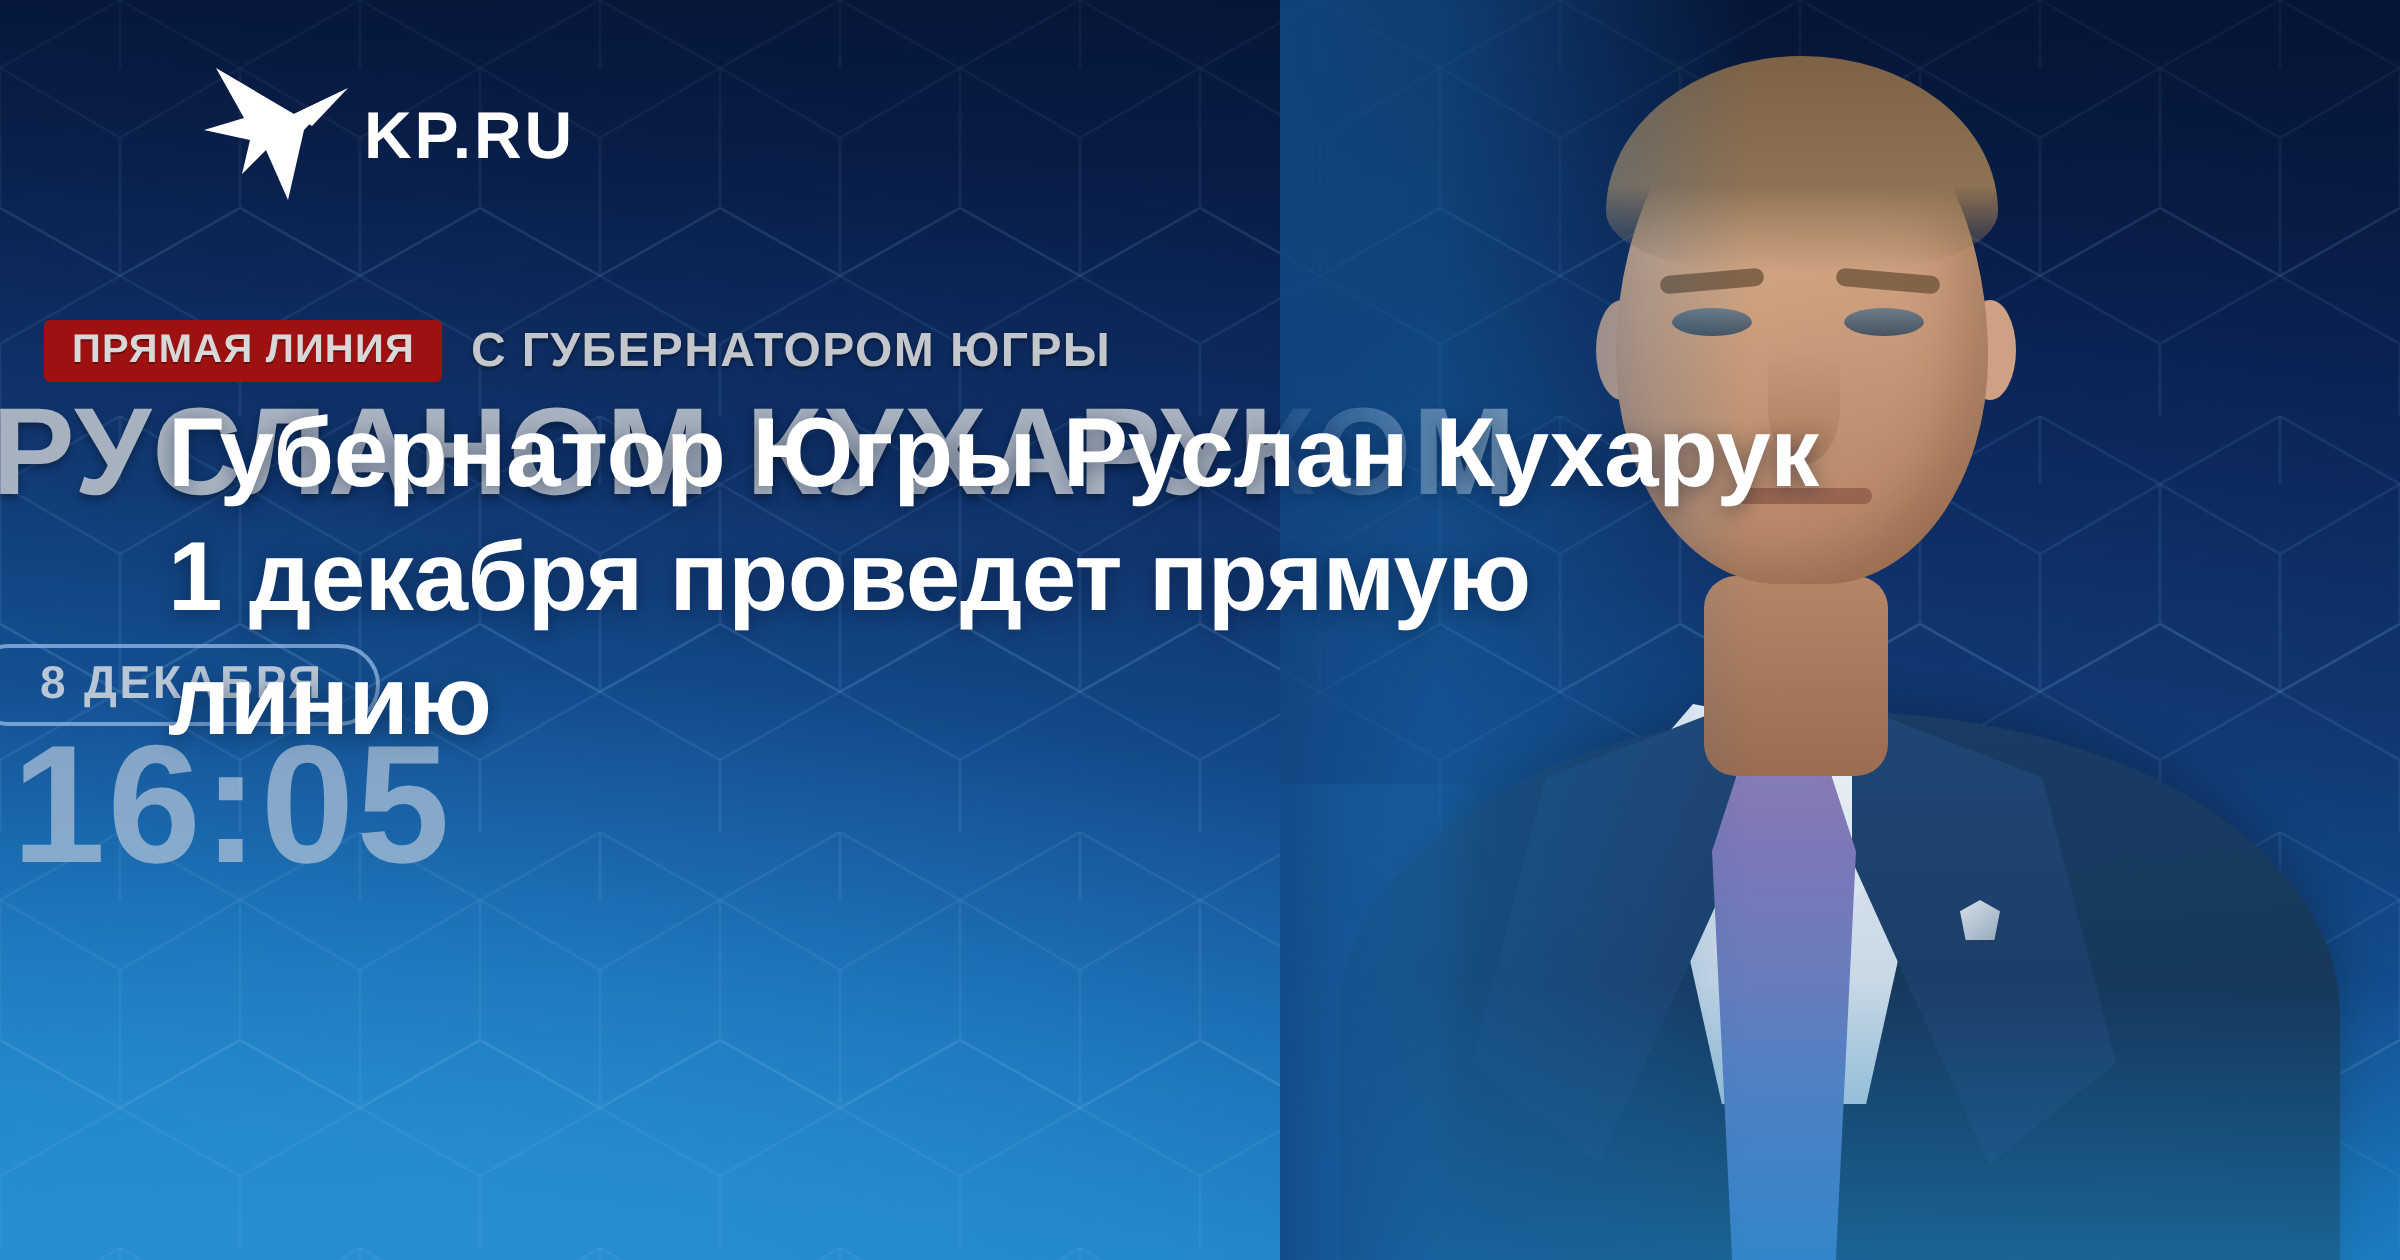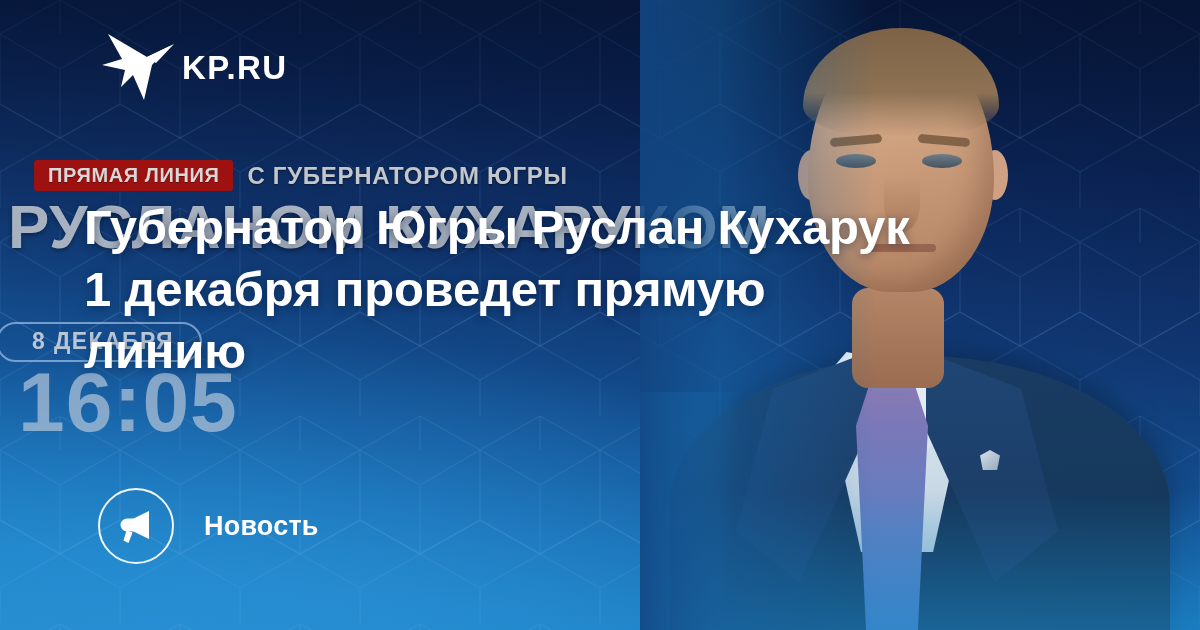--- a/index.html
+++ b/index.html
@@ -31,21 +31,21 @@
   .vignette {
     position:absolute; inset:0;
     background:
       linear-gradient(180deg, rgba(4,14,38,.55) 0%, rgba(4,14,38,.12) 28%, rgba(4,14,38,0) 50%);
     pointer-events:none;
   }
 
   
   .banner-art {
     position:absolute;
-    left:12px; top:0; width:720px; height:630px;
+    left:0; top:0; width:720px; height:630px;
     pointer-events:none;
   }
   .strip {
     position:absolute;
     left:22px; top:160px;
     display:flex; align-items:center; gap:14px;
     white-space:nowrap;
   }
   .strip-red {
     background:#9e1111;
@@ -353,24 +353,14 @@
     </span>
     <span class="logo-text">KP.RU</span>
   </div>
 
   <h1 class="headline">
     <span class="hl">Губернатор Югры Руслан Кухарук</span>
     <span class="hl">1 декабря проведет прямую</span>
     <span class="hl">линию</span>
   </h1>
 
-  <div class="badge">
-    <span class="badge-ring">
-      <svg viewBox="0 0 40 40" xmlns="http://www.w3.org/2000/svg" aria-hidden="true">
-        <path fill="#ffffff" d="M33 5 L33 33 L17.5 25.5 L17.5 12.5 Z"></path>
-        <path fill="#ffffff" d="M11 12.5 L18 12.5 L18 25.5 L11 25.5 A6.5 6.5 0 0 1 11 12.5 Z"></path>
-        <path fill="#ffffff" d="M10.5 24.5 L16.5 26.5 L12.5 37 L7.5 34.5 Z"></path>
-      </svg>
-    </span>
-    <span class="badge-label">Новость</span>
-  </div>
 
 </div>
 
 </body></html>

